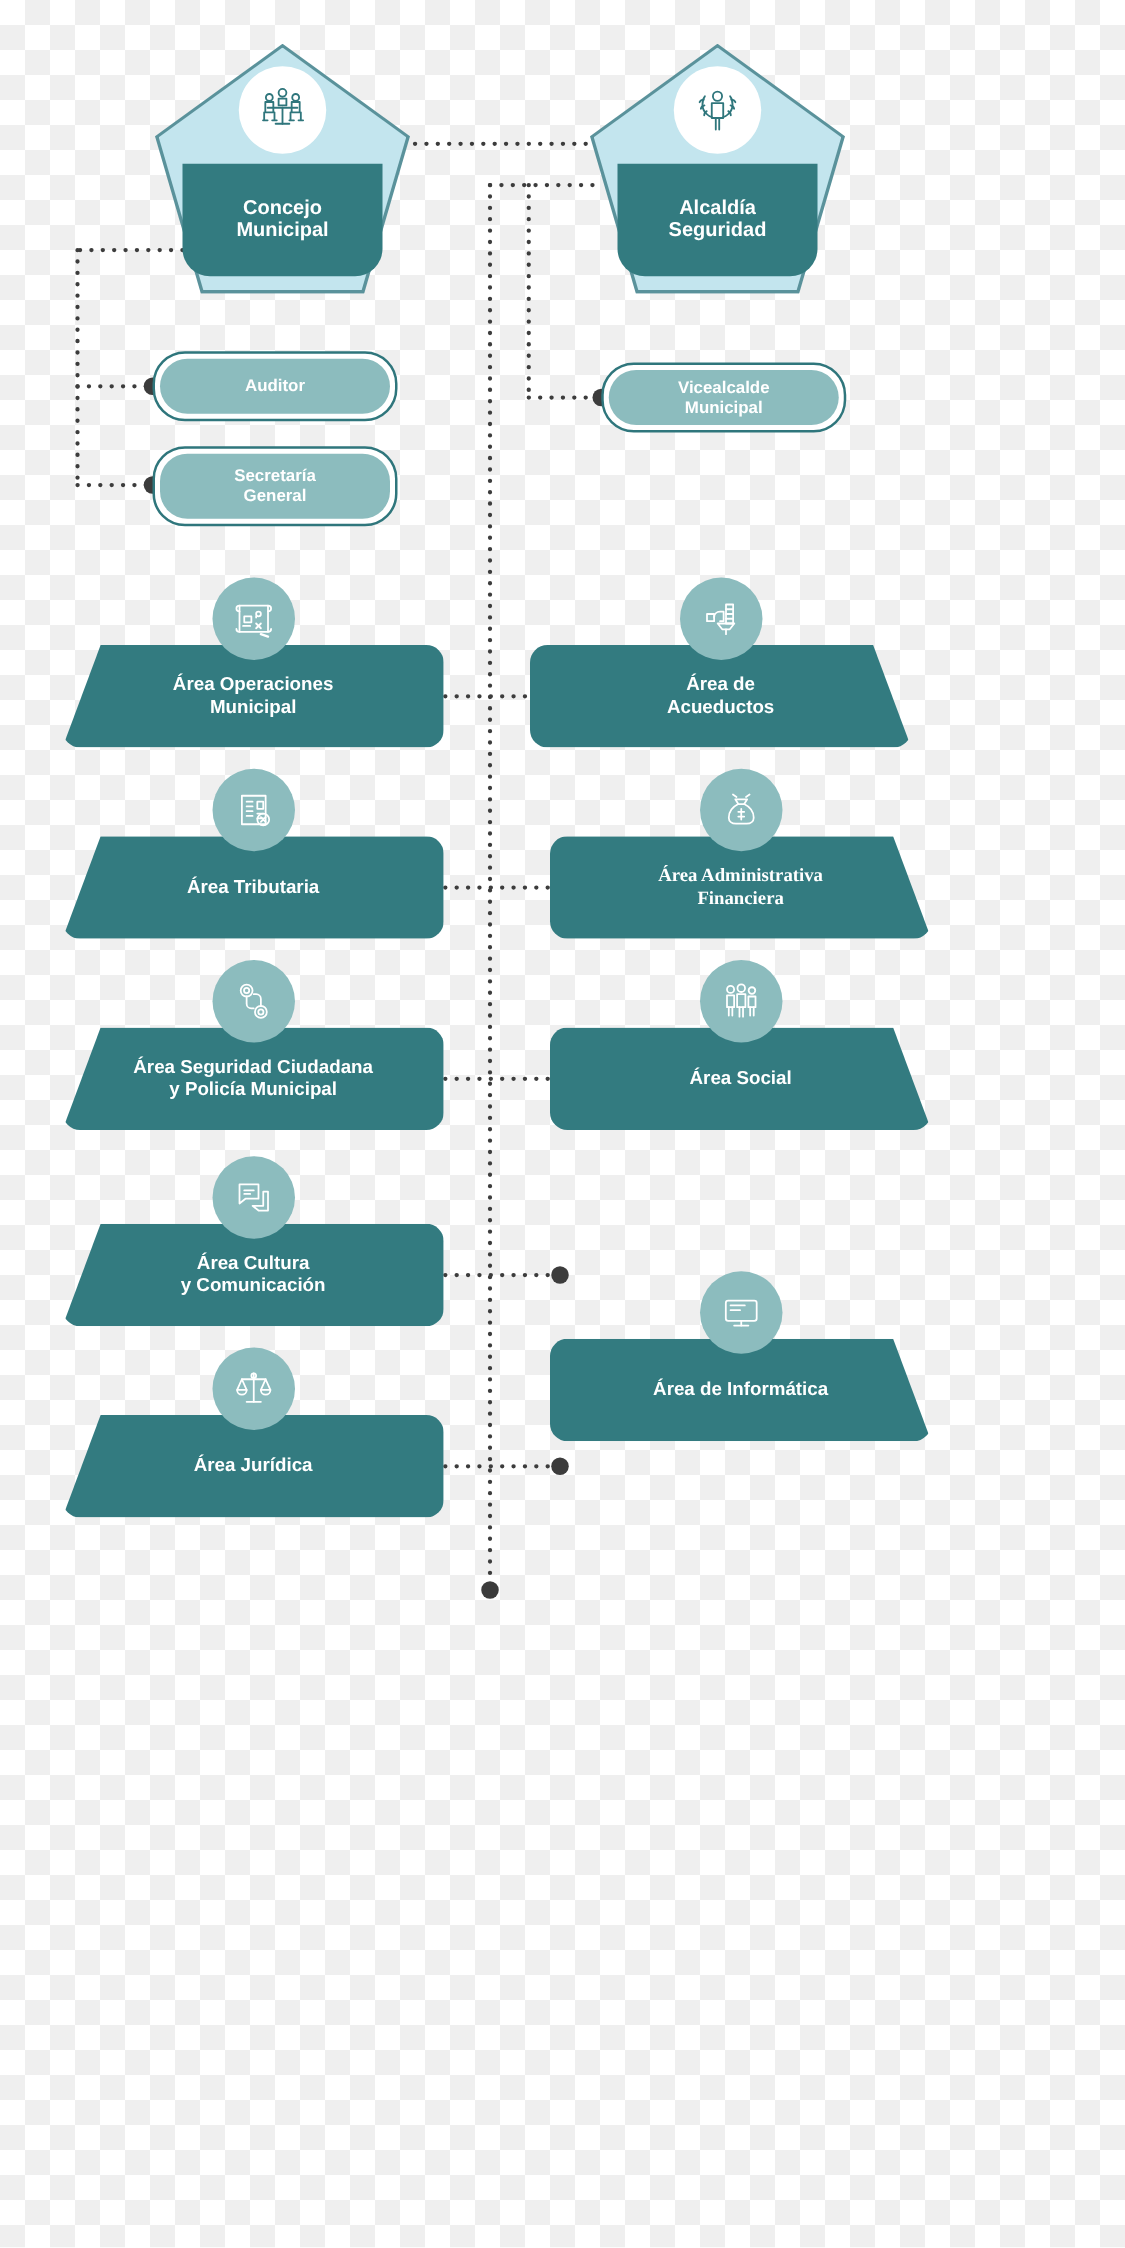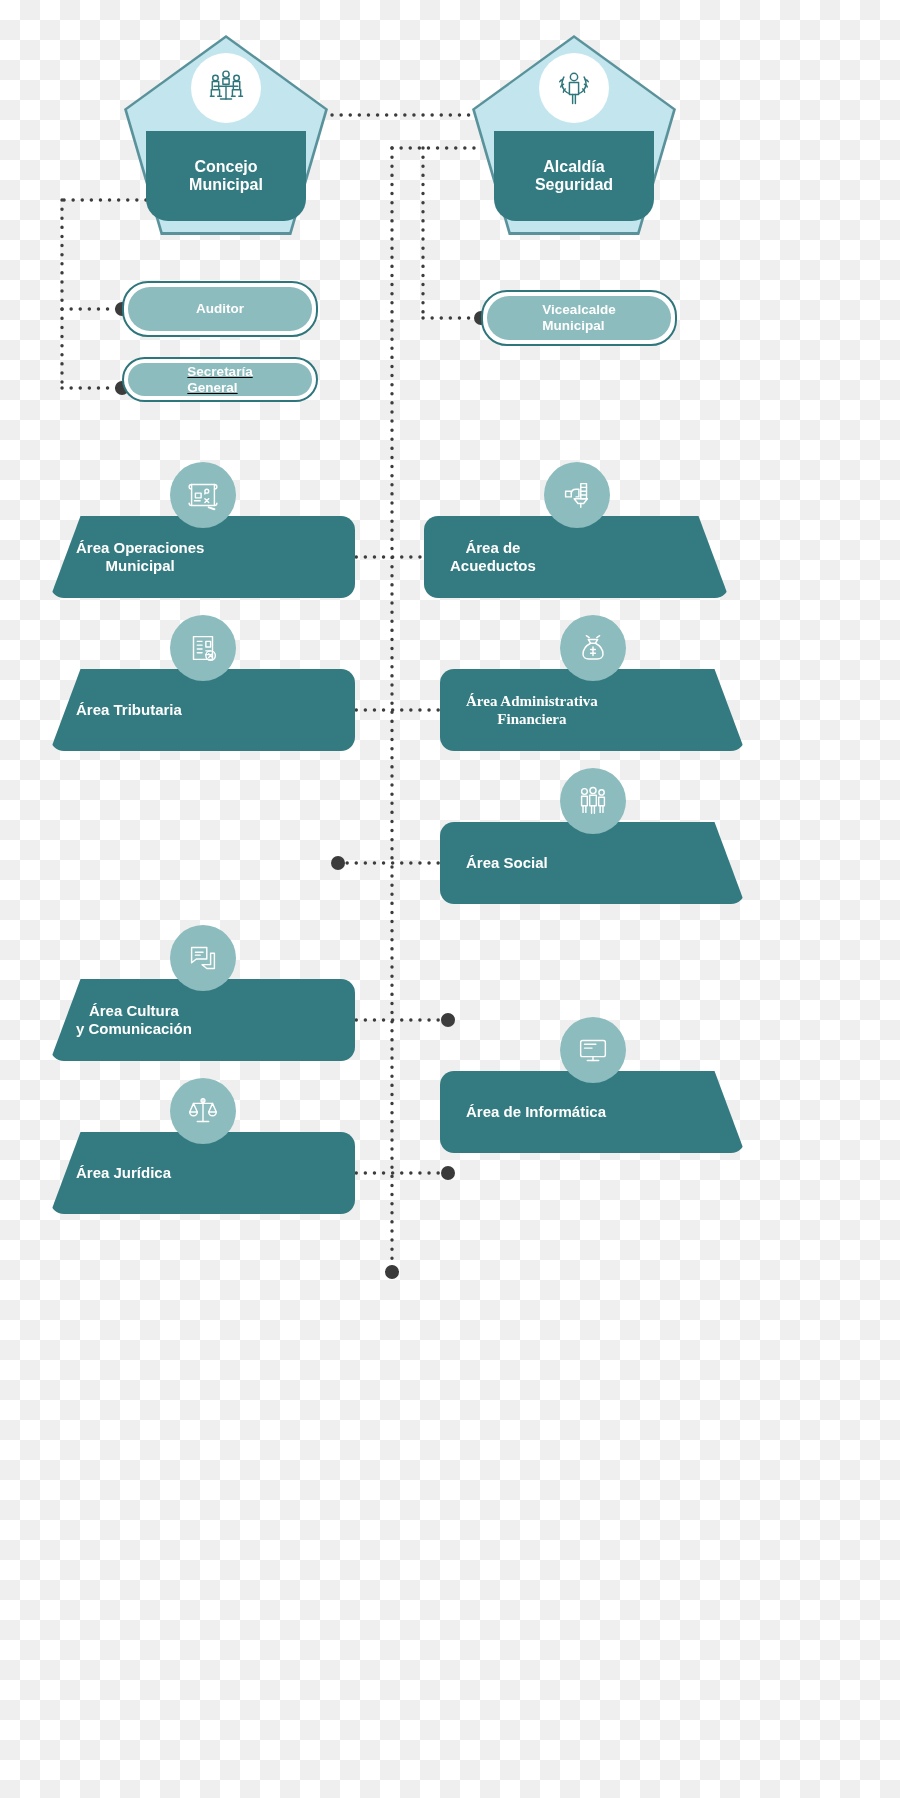--- a/index.html
+++ b/index.html
@@ -66,39 +66,39 @@
     border: 2px solid #2f767c;
     border-radius: 26px;
     background: #ffffff;
     padding: 4px;
   }
   .pill .inner {
     background: #8cbcbe;
     border-radius: 22px;
     width: 100%; height: 100%;
     display: flex; align-items: center; justify-content: center;
-    text-align: left;
+    text-align: center;
   }
   .pill .inner span {
     color: #ffffff; font-weight: bold; font-size: 13.5px; line-height: 1.15;
     white-space: pre-line;
   }
 
   
   .area { position: absolute; width: 305px; height: 82px; }
   .area .trap {
     position: absolute; inset: 0;
     background: #337b80;
     border-radius: 14px;
   }
   .area.left .trap  { clip-path: polygon(10% 0%, 100% 0%, 100% 100%, 0% 100%); }
   .area.right .trap { clip-path: polygon(0% 0%, 90% 0%, 100% 100%, 0% 100%); }
   .area .label {
     position: absolute; inset: 0;
-    display: flex; align-items: center; justify-content: flex-start;
+    display: flex; align-items: center; justify-content: center;
     text-align: center; padding: 0 26px;
   }
   .area .label span {
     color: #ffffff; font-weight: bold; font-size: 15px; line-height: 1.2;
     white-space: pre-line;
   }
   .area .icon-circle {
     position: absolute;
     left: 50%; transform: translateX(-50%);
     top: -54px;
@@ -236,21 +236,21 @@
 Seguridad</span>
     </div>
   </div>
 
   <div class="pill" style="left:122px; top:281px; width:196px; height:56px;">
     <div class="inner">
       <span>Auditor</span>
     </div>
   </div>
 
-  <div class="pill" style="left:122px; top:357px; width:196px; height:45px;text-decoration:underline;">
+  <div class="pill" style="left:122px; top:357px; width:196px; height:64px;">
     <div class="inner">
       <span>Secretaría
 General</span>
     </div>
   </div>
 
   <div class="pill" style="left:481px; top:290px; width:196px; height:56px;">
     <div class="inner">
       <span>Vicealcalde
 Municipal</span>
@@ -321,20 +321,37 @@
         <path d="M16 9l-3-2M24 9l3-2"></path>
       </svg>
     </div>
     <div class="trap"></div>
     <div class="label">
       <span>Área Administrativa
 Financiera</span>
     </div>
   </div>
 
+  <div class="area left" style="left:50px; top:822px;">
+    <div class="icon-circle">
+      <svg viewBox="0 0 40 40" fill="none" stroke="#ffffff" stroke-width="1.5" stroke-linecap="round" stroke-linejoin="round">
+        <circle cx="14" cy="11" r="5"></circle>
+        <circle cx="26" cy="29" r="5"></circle>
+        <path d="M14 16v6a4 4 0 0 0 4 4h2"></path>
+        <path d="M26 24v-6a4 4 0 0 0-4-4h-2"></path>
+        <circle cx="14" cy="11" r="2.2"></circle>
+        <circle cx="26" cy="29" r="2.2"></circle>
+      </svg>
+    </div>
+    <div class="trap"></div>
+    <div class="label">
+      <span>Área Seguridad Ciudadana
+y Policía Municipal</span>
+    </div>
+  </div>
 
   <div class="area left" style="left:50px; top:979px;">
     <div class="icon-circle">
       <svg viewBox="0 0 40 40" fill="none" stroke="#ffffff" stroke-width="1.5" stroke-linecap="round" stroke-linejoin="round">
         <path d="M8 9h16v12H13l-5 4z"></path>
         <path d="M32 15h-4v12h-9l5 4V31h8z"></path>
         <path d="M12 14h8M12 17h5"></path>
       </svg>
     </div>
     <div class="trap"></div>

